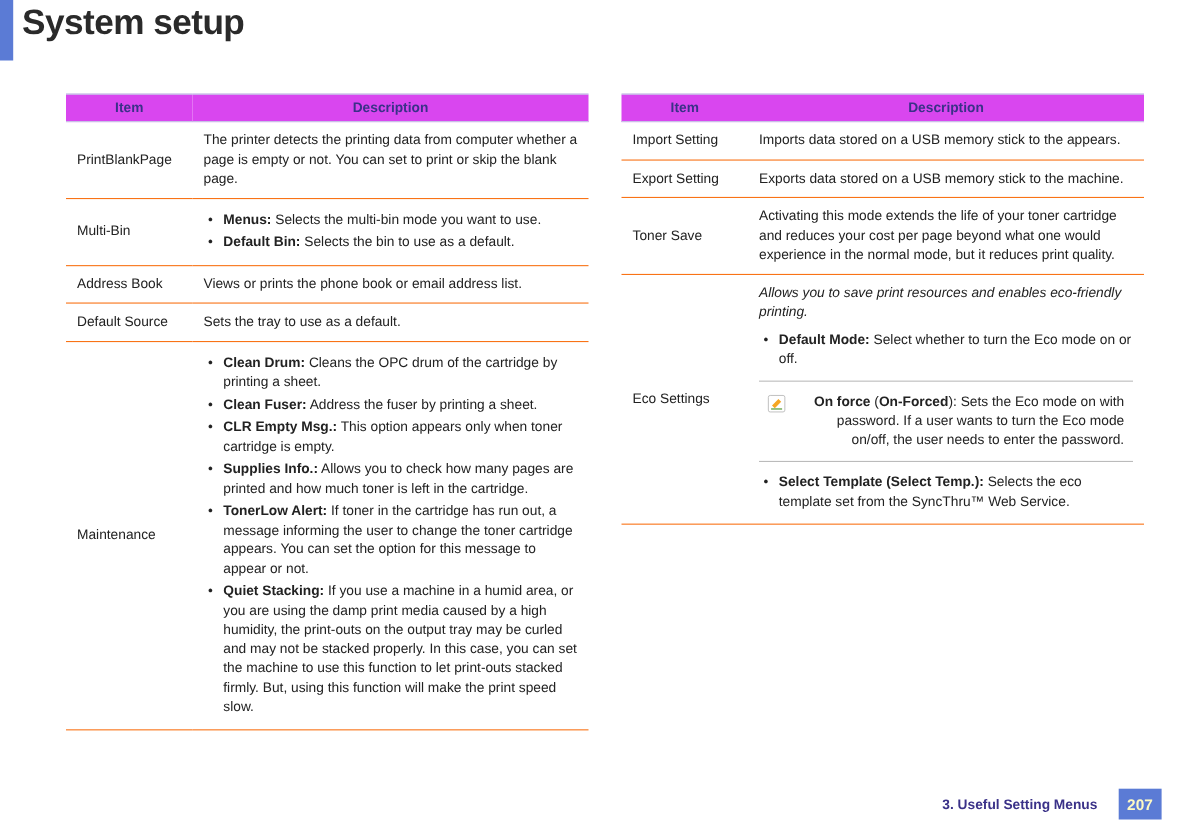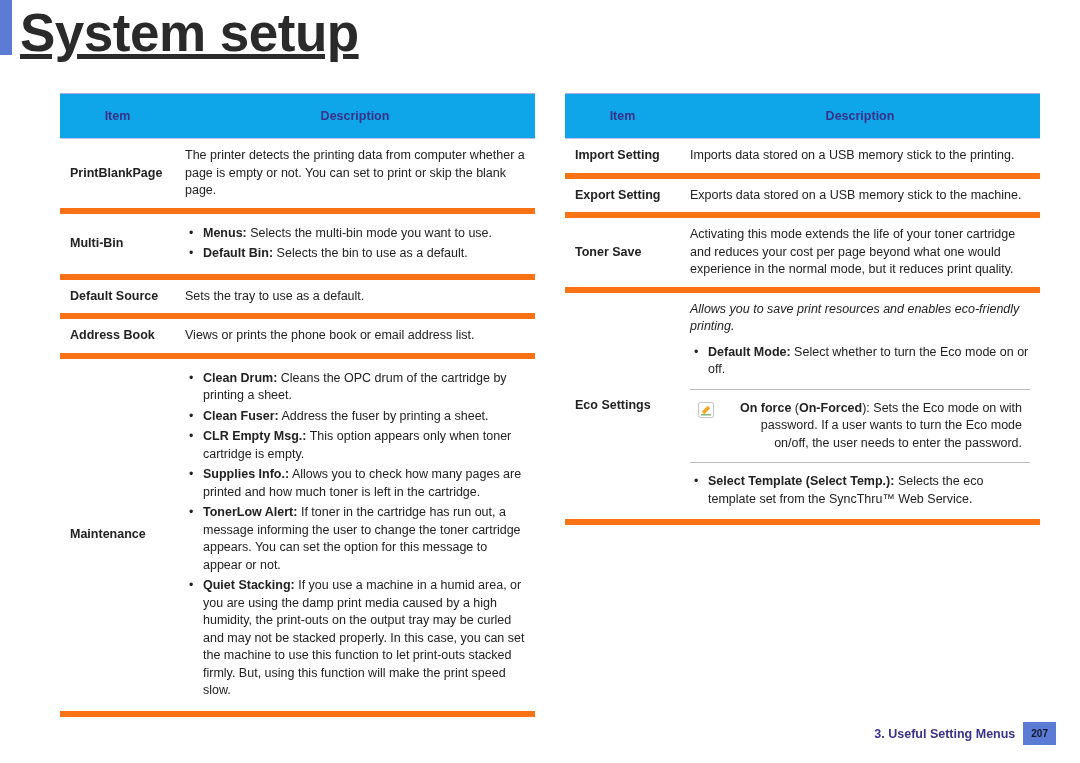--- a/index.html
+++ b/index.html
@@ -1,35 +1,35 @@
 <!DOCTYPE html>
 <html><head>
 <meta charset="utf-8">
 <style>
   * { margin: 0; padding: 0; box-sizing: border-box; }
   body { font-family: "Segoe UI", Arial, sans-serif; font-size: 13px; color: #222; background: #fff; width: 1080px; height: 763px; position: relative; overflow: hidden; }
   .page-title-wrap { display: flex; align-items: flex-start; }
   .accent-bar { width: 12px; height: 55px; background: #5b7bd5; margin-right: 8px; }
-  .page-title { font-size: 53px; font-weight: 700; color: #2a2a2a; padding-top: 2px; letter-spacing: -0.5px; text-decoration: underline;}
+  .page-title { font-size: 32px; font-weight: 700; color: #2a2a2a; padding-top: 2px; letter-spacing: -0.5px;}
   .columns { display: flex; gap: 30px; padding: 30px 40px 0 60px; }
   .col { flex: 1; }
   table { border-collapse: collapse; width: 100%; table-layout: fixed; }
   table col.c1 { width: 115px; }
-  th { background: #0ea5e9; border-top: 1px solid #b5a8e0; border-bottom: 1px solid #c8c0e6; color: #3a3188; font-weight: 700; font-size: 12.5px; padding: 15px 8px; text-align: center; }
-  td { border-bottom: 6px solid #f97316; padding: 8px 10px; vertical-align: middle; font-size: 12.5px; line-height: 1.4; }
-  td.item { font-weight: 700; }
+  th { background: #d946ef; border-top: 1px solid #b5a8e0; border-bottom: 1px solid #c8c0e6; color: #3a3188; font-weight: 700; font-size: 12.5px; padding: 5px 8px; text-align: center; }
+  td { border-bottom: 1px solid #f97316; padding: 8px 10px; vertical-align: middle; font-size: 12.5px; line-height: 1.4; }
+  td.item { font-weight: 400; }
   ul.bullets { list-style: none; padding-left: 4px; }
   ul.bullets > li { position: relative; padding-left: 14px; margin: 3px 0; }
   ul.bullets > li::before { content: "•"; position: absolute; left: 0; top: 0; }
   .note-box { border-top: 1px solid #bbb; border-bottom: 1px solid #bbb; padding: 10px 8px 10px 40px; margin: 10px 0; position: relative; font-size: 12.5px; line-height: 1.4; text-align: right; }
   .note-box .note-icon { position: absolute; left: 6px; top: 10px; width: 20px; height: 20px; }
   .note-box .note-icon svg { width: 20px; height: 20px; }
-  .footer { position: absolute; bottom: 18px; right: 24px; display: flex; align-items: center; gap: 8px; }
+  .footer { position: absolute; bottom: 18px; right: 24px; display: flex; align-items: center; gap: 19px; }
   .footer-text { color: #3a3188; font-weight: 700; font-size: 12.5px; }
-  .page-num { background: #5b7bd5; color: #0f172a; font-weight: 700; font-size: 10px; padding: 6px 8px; }
+  .page-num { background: #5b7bd5; color: #fef9c3; font-weight: 700; font-size: 14px; padding: 6px 8px; }
 </style>
 </head>
 <body>
 
 <div class="page-title-wrap">
   <div class="accent-bar"></div>
   <h1 class="page-title">System setup</h1>
 </div>
 
 <div class="columns">
@@ -52,26 +52,26 @@
       <tr>
         <td class="item">Multi-Bin</td>
         <td>
           <ul class="bullets">
             <li><b>Menus:</b><span> Selects the multi-bin mode you want to use.</span></li>
             <li><b>Default Bin:</b><span> Selects the bin to use as a default.</span></li>
           </ul>
         </td>
       </tr>
       <tr>
+        <td class="item">Address Book</td>
+        <td>Views or prints the phone book or email address list.</td>
+      </tr>
+      <tr>
         <td class="item">Default Source</td>
         <td>Sets the tray to use as a default.</td>
-      </tr>
-      <tr>
-        <td class="item">Address Book</td>
-        <td>Views or prints the phone book or email address list.</td>
       </tr>
       <tr>
         <td class="item">Maintenance</td>
         <td>
           <ul class="bullets">
             <li><b>Clean Drum:</b><span> Cleans the OPC drum of the cartridge by printing a sheet.</span></li>
             <li><b>Clean Fuser:</b><span> Address the fuser by printing a sheet.</span></li>
             <li><b>CLR Empty Msg.:</b><span>  This option appears only when toner cartridge is empty.</span></li>
             <li><b>Supplies Info.:</b><span> Allows you to check how many pages are printed and how much toner is left in the cartridge.</span></li>
             <li><b>TonerLow Alert:</b><span> If toner in the cartridge has run out, a message informing the user to change the toner cartridge appears. You can set the option for this message to appear or not.</span></li>
@@ -89,21 +89,21 @@
           <col class="c1">
           <col>
         </colgroup>
       <tbody>
           <tr>
         <th>Item</th>
         <th>Description</th>
       </tr>
       <tr>
         <td class="item">Import Setting</td>
-        <td>Imports data stored on a USB memory stick to the printing.</td>
+        <td>Imports data stored on a USB memory stick to the appears.</td>
       </tr>
       <tr>
         <td class="item">Export Setting</td>
         <td>Exports data stored on a USB memory stick to the machine.</td>
       </tr>
       <tr>
         <td class="item">Toner Save</td>
         <td>Activating this mode extends the life of your toner cartridge and reduces your cost per page beyond what one would experience in the normal mode, but it reduces print quality.</td>
       </tr>
       <tr>

